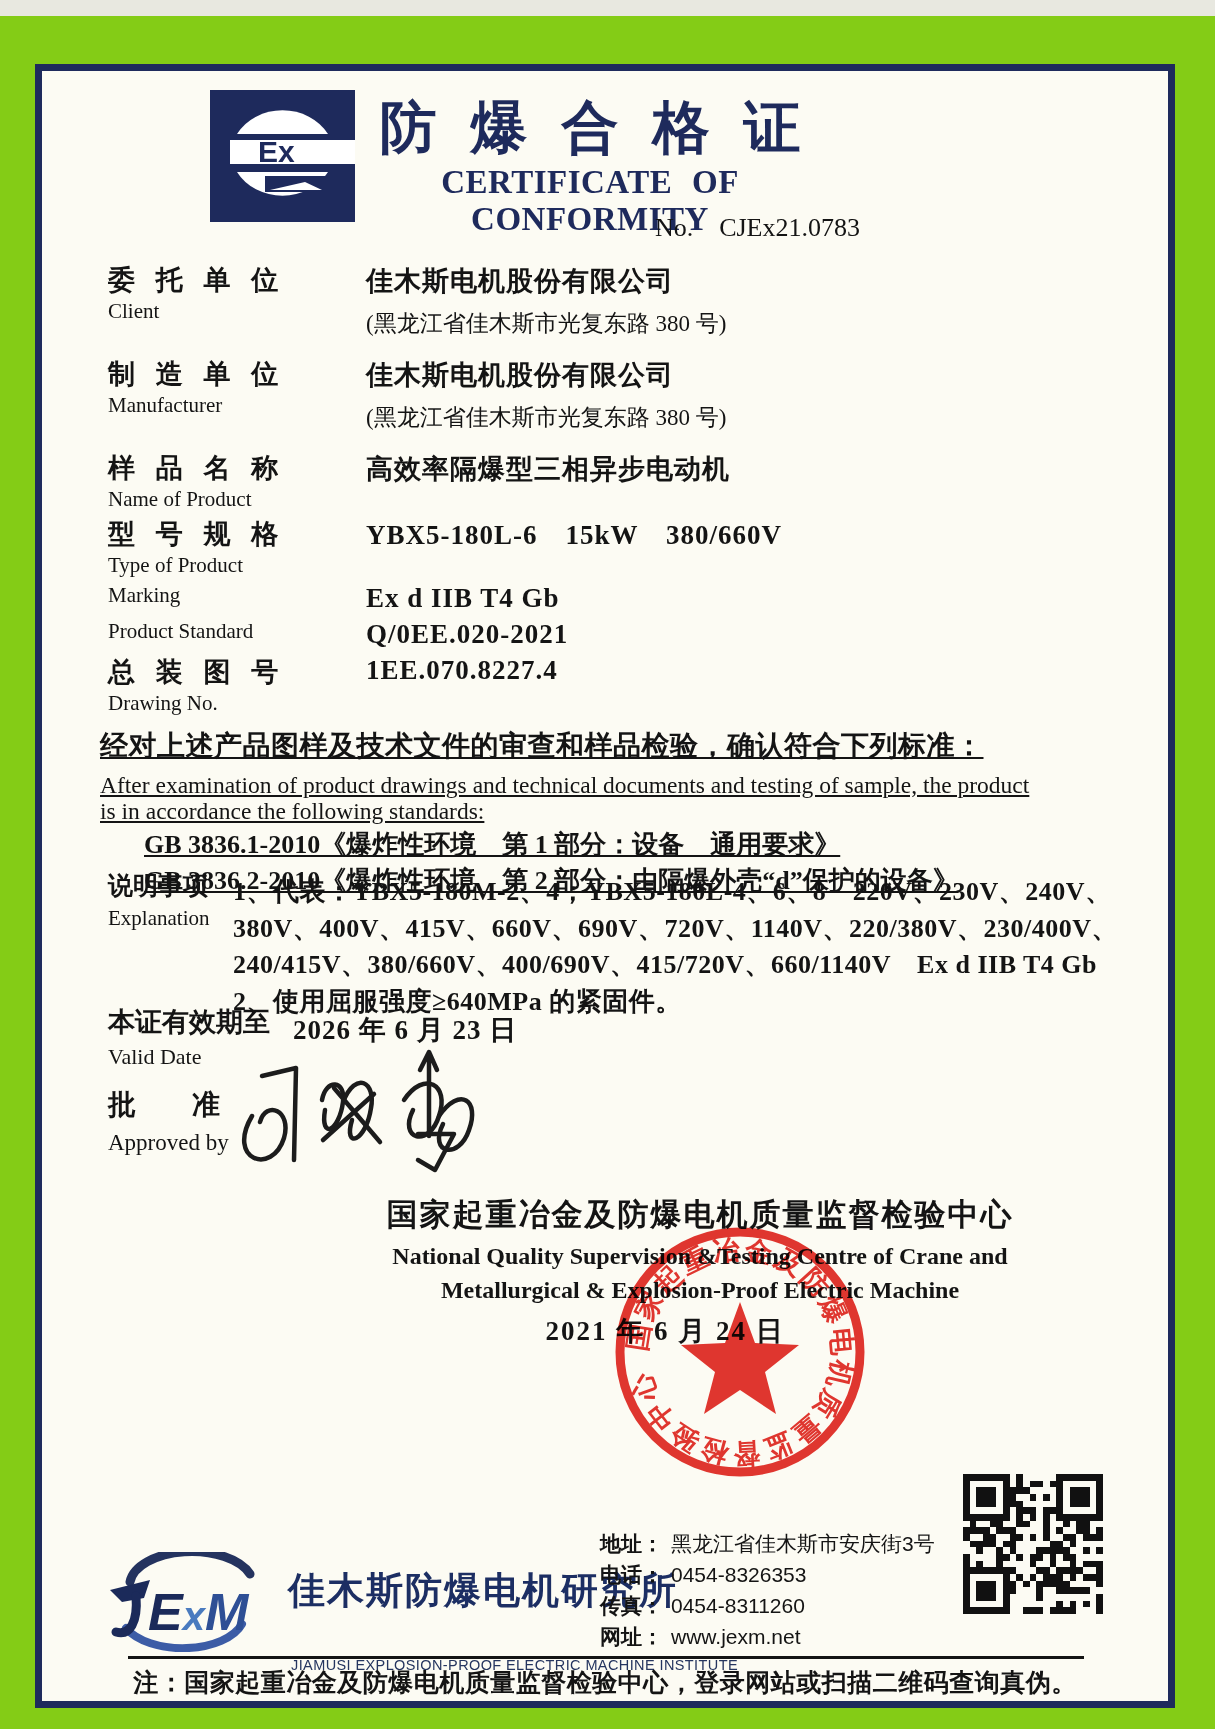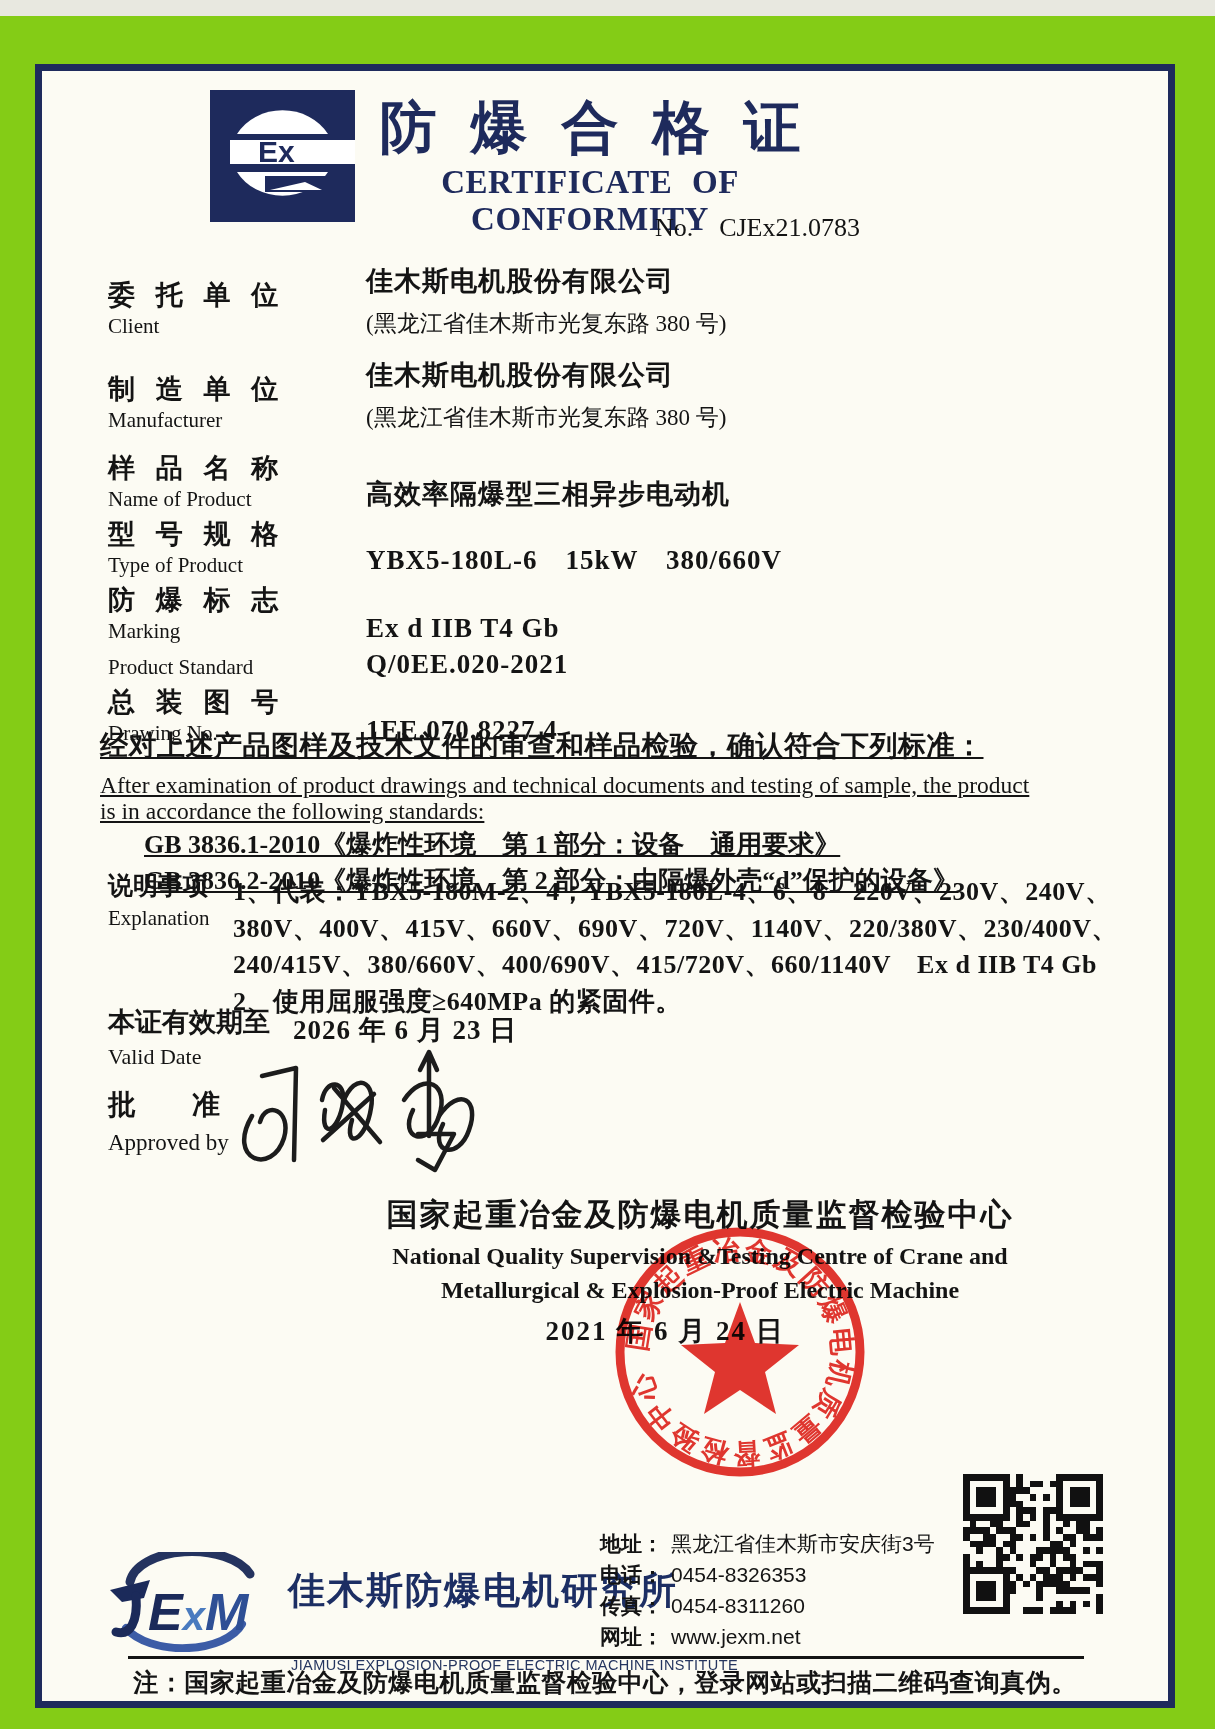--- a/index.html
+++ b/index.html
@@ -23,21 +23,21 @@
   .title-en {
     position:absolute; left:320px; top:148px; width:540px; text-align:center;
     font-size:33px; font-weight:bold; color:#1e2a5c; word-spacing:11px; letter-spacing:.5px;
   }
   .cert-no {
     position:absolute; left:320px; top:197px; width:540px; text-align:right; font-size:26px;
   }
   .cert-no .no-label { margin-right:26px; }
   
   .fields { position:absolute; left:108px; top:246px; width:1010px; }
-  .field-row { display:flex; margin-bottom:4px;align-items:flex-end; }
+  .field-row { display:flex; margin-bottom:4px; }
   .field-row.tall { margin-bottom:17px; }
   .f-label { width:258px; flex:0 0 258px; }
   .f-label-cn { font-size:27px; font-weight:bold; letter-spacing:7px; white-space:nowrap; }
   .f-label-en { font-size:21px; margin-top:1px; }
   .f-value { flex:1; padding-top:1px; }
   .f-value-main { font-size:27px; font-weight:600; letter-spacing:1px; }
   .f-value-sub { font-size:23px; margin-top:9px; }
   
   .statement { position:absolute; left:100px; top:711px; width:1018px;text-decoration:underline; }
   .st-cn { font-size:28px; font-weight:bold; letter-spacing:.5px; margin-bottom:7px; white-space:nowrap; }
@@ -143,21 +143,20 @@
       <div class="f-label">
         <div class="f-label-cn">型 号 规 格</div>
         <div class="f-label-en">Type of Product</div>
       </div>
       <div class="f-value">
         <div class="f-value-main">YBX5-180L-6　15kW　380/660V</div>
       </div>
     </div>
     <div class="field-row">
       <div class="f-label">
-        <div class="f-label-cn">防 爆 标 志</div>
         <div class="f-label-en">Marking</div>
       </div>
       <div class="f-value">
         <div class="f-value-main">Ex d IIB T4 Gb</div>
       </div>
     </div>
     <div class="field-row">
       <div class="f-label">
         <div class="f-label-en">Product Standard</div>
       </div>

